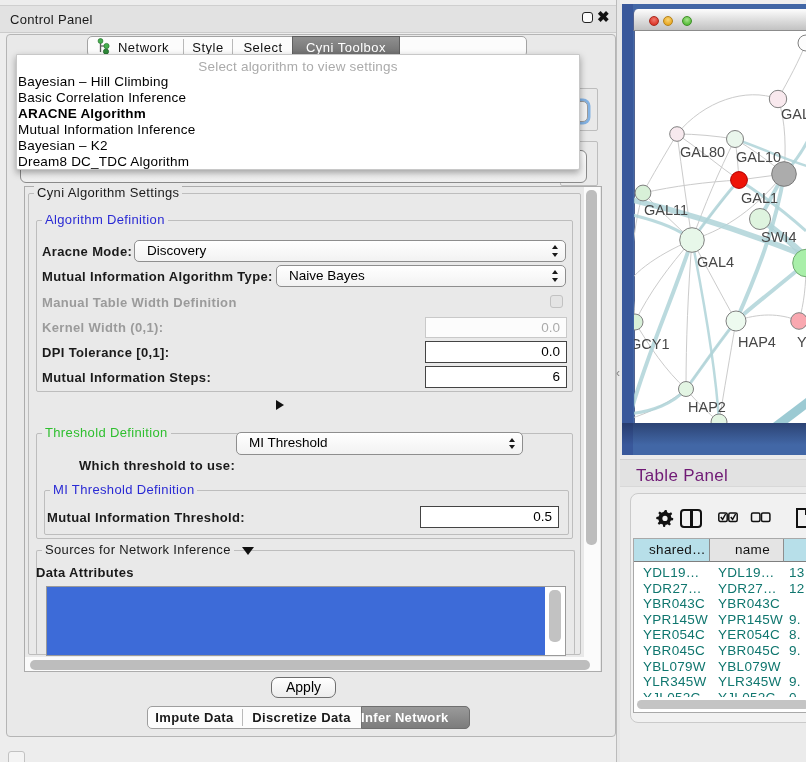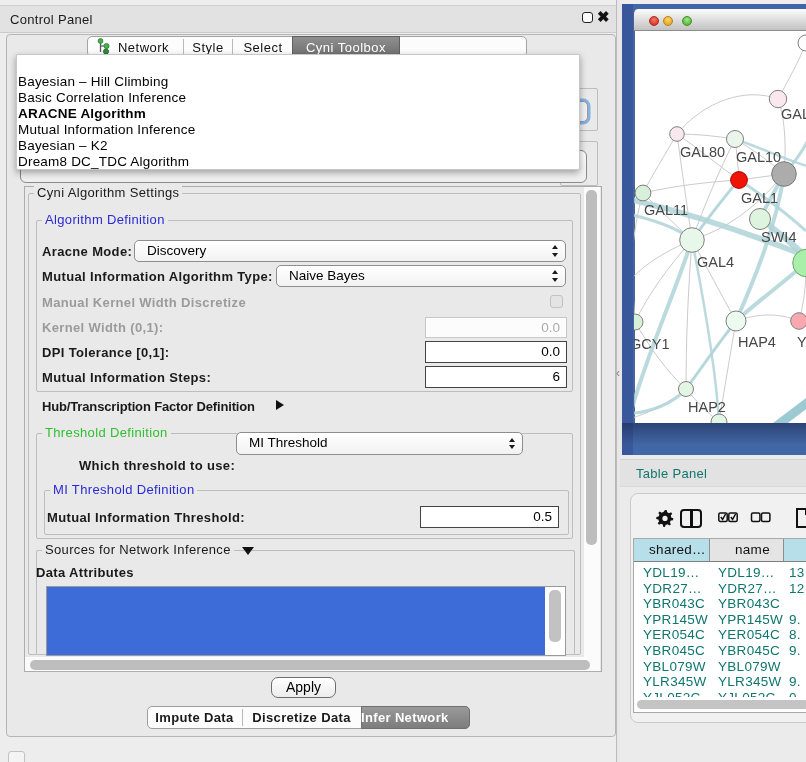--- a/index.html
+++ b/index.html
@@ -60,30 +60,29 @@
   <div class="grp" style="left:28px;top:193px;width:553px;height:462px;"></div>
   <div class="gtitle" style="left:34px;top:186px;color:#1a1a1a;">Cyni Algorithm Settings</div>
 
   <div class="grp" style="left:36px;top:220px;width:537px;height:172px;"></div>
   <div class="gtitle" style="left:42px;top:213px;color:#2a2ad4;">Algorithm Definition</div>
 
   <div class="lbl" style="left:42px;top:244px;">Aracne Mode:</div>
   <div class="combo" style="left:134px;top:240px;width:432px;height:22px;">Discovery<span class="arr arrup"></span><span class="arr arrdn"></span></div>
   <div class="lbl" style="left:42px;top:269px;">Mutual Information Algorithm Type:</div>
   <div class="combo" style="left:276px;top:265px;width:290px;height:22px;">Naive Bayes<span class="arr arrup"></span><span class="arr arrdn"></span></div>
-  <div class="lbl dis" style="left:42px;top:295px;">Manual Kernel Width Discretize</div>
+  <div class="lbl dis" style="left:42px;top:295px;">Manual Table Width Definition</div>
   <div style="left:550px;top:295px;width:13px;height:13px;background:#E4E4E4;border:1px solid #C2C2C2;border-radius:3px;"></div>
   <div class="lbl dis" style="left:42px;top:320px;">Kernel Width (0,1):</div>
   <div class="field" style="left:425px;top:317px;width:142px;height:21px;border-color:#C9C9C9;background:#FCFCFC;color:#ABABAB;">0.0</div>
   <div class="lbl" style="left:42px;top:345px;">DPI Tolerance [0,1]:</div>
   <div class="field" style="left:425px;top:341px;width:142px;height:22px;">0.0</div>
   <div class="lbl" style="left:42px;top:370px;">Mutual Information Steps:</div>
   <div class="field" style="left:425px;top:366px;width:142px;height:22px;">6</div>
 
-  <div class="lbl" style="left:42px;top:399px;letter-spacing:-0.15px;">Hub/Transcription Factor Definition</div>
   <div style="left:276px;top:400px;width:0;height:0;border-left:8px solid #111;border-top:5.5px solid transparent;border-bottom:5.5px solid transparent;"></div>
 
   <div class="grp" style="left:36px;top:433px;width:537px;height:106px;"></div>
   <div class="gtitle" style="left:42px;top:426px;color:#2fbf2f;">Threshold Definition</div>
   <div class="lbl" style="left:79px;top:458px;">Which threshold to use:</div>
   <div class="combo" style="left:236px;top:432px;width:287px;height:23px;">MI Threshold<span class="arr arrup"></span><span class="arr arrdn"></span></div>
   <div class="grp" style="left:44px;top:490px;width:525px;height:45px;"></div>
   <div class="gtitle" style="left:50px;top:483px;color:#2a2ad4;">MI Threshold Definition</div>
   <div class="lbl" style="left:47px;top:510px;">Mutual Information Threshold:</div>
   <div class="field" style="left:420px;top:506px;width:139px;height:22px;padding-left:15px;">0.5</div>
@@ -104,36 +103,37 @@
   <div class="lbl" style="left:242px;top:710px;width:119px;text-align:center;">Discretize Data</div>
   <div class="lbl" style="left:361px;top:710px;width:85px;text-align:center;color:#fff;">Infer Network</div>
 
   <div style="left:8px;top:751px;width:17px;height:15px;background:#F4F4F4;border:1px solid #C2C2C2;border-radius:3px;"></div>
 
   <div style="left:616px;top:0;width:1px;height:762px;background:#BBBBBB;"></div>
   <div style="left:617px;top:0;width:5px;height:762px;background:#E7E7E7;"></div>
   <div style="left:616px;top:366px;font-size:12px;color:#888;">‹</div>
 
   <div id="dropdown" style="left:16px;top:54px;width:564px;height:116px;background:#fff;border:1px solid #C8C8C8;border-radius:0 0 2px 2px;box-shadow:0 3px 7px rgba(0,0,0,0.35);"></div>
+  <div style="left:16px;top:59px;width:564px;text-align:center;font-size:13.5px;letter-spacing:0.2px;color:#ABABAB;">Select algorithm to view settings</div>
   <div style="left:18px;top:74px;font-size:13.5px;letter-spacing:0.2px;line-height:16px;color:#000;white-space:nowrap;">Bayesian – Hill Climbing<br>Basic Correlation Inference<br><b>ARACNE Algorithm</b><br>Mutual Information Inference<br>Bayesian – K2<br>Dream8 DC_TDC Algorithm</div>
 
   <div style="left:620px;top:0;width:186px;height:4px;background:#EFEFEF;"></div>
   <div style="left:622px;top:4px;width:184px;height:451px;background:#4267A6;"></div>
   <div style="left:622px;top:4px;width:11px;height:451px;background:#39589B;"></div>
 
   <div style="left:633px;top:9px;width:173px;height:22px;background:linear-gradient(180deg,#FDFDFD 0%,#D9D9D9 60%,#C2C2C2 100%);border-left:1px solid #51618F;border-bottom:1px solid #8C8C8C;border-radius:5px 0 0 0;"></div>
   <div style="left:649px;top:16px;width:10px;height:10px;border-radius:50%;background:radial-gradient(circle at 50% 35%,#F07B6F,#DD382B 70%);border:0.5px solid #A82A1E;"></div>
   <div style="left:663px;top:16px;width:10px;height:10px;border-radius:50%;background:radial-gradient(circle at 50% 35%,#F8D578,#E9A923 70%);border:0.5px solid #B5821A;"></div>
   <div style="left:682px;top:16px;width:10px;height:10px;border-radius:50%;background:radial-gradient(circle at 50% 35%,#A8E58E,#59BD3C 70%);border:0.5px solid #3F8F28;"></div>
   <div id="canvas" style="left:634px;top:31px;width:172px;height:392px;background:#fff;border-left:1px solid #51618F;"></div>
   <div style="left:622px;top:423px;width:184px;height:22px;background:linear-gradient(180deg,rgba(22,32,66,0.5),rgba(74,105,165,0));"></div>
 
   <div style="left:620px;top:455px;width:186px;height:307px;background:#EBEBEB;"></div>
   <div style="left:620px;top:459px;width:186px;height:28px;background:#E2E2E2;border-top:1px solid #D2D2D2;border-bottom:1px solid #D8D8D8;"></div>
-  <div style="left:636px;top:466px;font-size:13px;letter-spacing:0.3px;color:#0f766e;">Table Panel</div>
+  <div style="left:636px;top:466px;font-size:17px;letter-spacing:0.3px;color:#701a75;">Table Panel</div>
   <div style="left:630px;top:493px;width:185px;height:230px;background:#F1F1F1;border:1px solid #CACACA;border-radius:8px;"></div>
 
   <svg style="left:656px;top:509px;" width="18" height="18" viewBox="0 0 18 18">
     <path fill="#111" d="M9 1 L10.6 1 L11.2 3.2 A6 6 0 0 1 13 4.2 L15.1 3.3 L16.2 4.9 L14.7 6.6 A6 6 0 0 1 15.2 8.6 L17.3 9.3 L17 11.2 L14.8 11.5 A6 6 0 0 1 13.8 13.3 L14.9 15.3 L13.4 16.6 L11.6 15.2 A6 6 0 0 1 9.6 15.8 L9 18 L7.1 17.8 L6.9 15.6 A6 6 0 0 1 5 14.7 L3 15.7 L1.7 14.2 L3.1 12.4 A6 6 0 0 1 2.4 10.5 L0.2 9.9 L0.4 8 L2.6 7.6 A6 6 0 0 1 3.5 5.8 L2.3 3.9 L3.7 2.5 L5.6 3.8 A6 6 0 0 1 7.5 3.1 Z"></path>
     <circle cx="9" cy="9.4" r="2.6" fill="#F1F1F1"></circle>
   </svg>
   <div style="left:680px;top:509px;width:22px;height:19px;border:2.5px solid #111;border-radius:4px;"></div>
   <div style="left:690px;top:511px;width:2.5px;height:15px;background:#111;"></div>
   <svg style="left:716px;top:512px;" width="62" height="12" viewBox="0 0 62 12">
     <rect x="2.8" y="1" width="8.4" height="8.4" rx="1.5" fill="none" stroke="#111" stroke-width="1.5"></rect>

